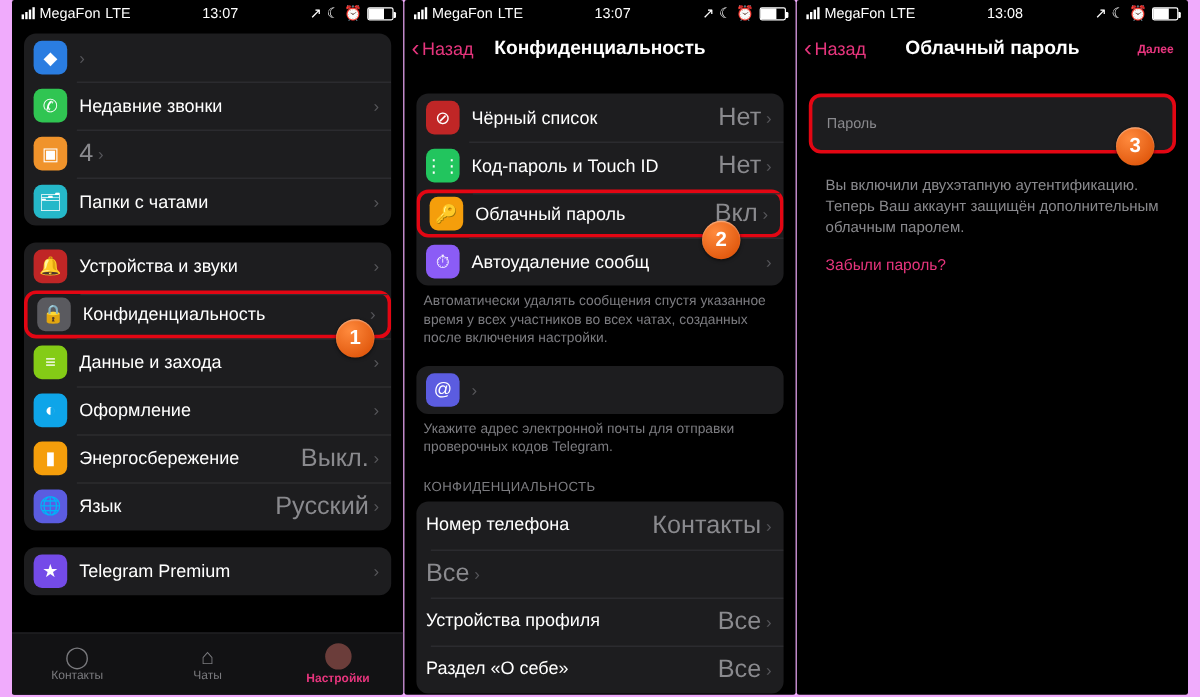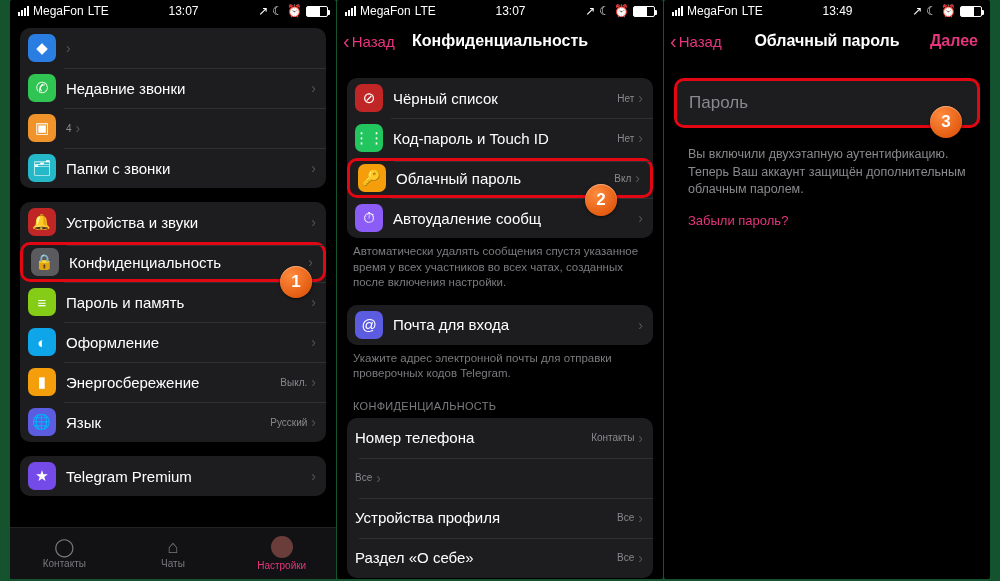--- a/index.html
+++ b/index.html
@@ -1,67 +1,67 @@
 <!DOCTYPE html>
 <html><head>
 <meta charset="utf-8">
 <style>
   * { box-sizing: border-box; margin: 0; padding: 0; }
   html, body { width: 1000px; height: 581px; background: #fff; font-family: -apple-system, Helvetica, Arial, sans-serif; overflow: hidden; }
-  .stage { position: relative; width: 1000px; height: 581px; background: #14532d; }
+  .stage { position: relative; width: 1000px; height: 581px; background: #f0abfc; }
   .phone { position: absolute; top: 0; width: 326px; height: 579px; background: #000; color: #fff; overflow: hidden; border-radius: 2px; }
   .p1 { left: 10px; }
   .p2 { left: 337px; }
   .p3 { left: 664px; }
 
   
   .status { height: 22px; display: flex; align-items: center; justify-content: space-between; padding: 0 8px; font-size: 12px; font-weight: 500; }
   .status .left, .status .right { display: flex; align-items: center; gap: 4px; }
   .bars { display: inline-flex; align-items: flex-end; gap: 1px; }
   .bars i { width: 2px; background: #fff; display: inline-block; }
   .bars i:nth-child(1){height:4px} .bars i:nth-child(2){height:6px} .bars i:nth-child(3){height:8px} .bars i:nth-child(4){height:10px}
   .battery { width: 22px; height: 11px; border: 1px solid #fff; border-radius: 2px; position: relative; }
   .battery::after { content:""; position:absolute; right:-3px; top:3px; width:2px; height:5px; background:#fff; border-radius:0 1px 1px 0;}
   .battery > i { display:block; width: 65%; height:100%; background:#fff; }
 
   
   .nav { height: 38px; display: flex; align-items: center; justify-content: center; position: relative; font-size: 16px; font-weight: 600; }
   .nav .title { color:#fff; }
   .nav .back { position:absolute; left:6px; display:flex; align-items:center; color:#e6357d; font-size:15px; font-weight:400; }
   .nav .back .chev { font-size:20px; margin-right:2px; line-height:1;}
-  .nav .next { position:absolute; right:12px; color:#e6357d; font-size:16px; }
+  .nav .next { position:absolute; right:12px; color:#e6357d; font-size:10px; }
   .nav .search { position:absolute; right:10px; color:#e6357d; font-size:18px; }
 
   .scroll { height: calc(100% - 60px); overflow: hidden; padding: 6px 10px 0 10px; }
 
   .group { background:#1d1d1f; border-radius:10px; margin-bottom: 14px; overflow:hidden; }
   .row { display:flex; align-items:center; height:40px; padding: 0 10px 0 8px; position:relative; }
   .row + .row::before { content:""; position:absolute; left:44px; right:0; top:0; height:1px; background:#303033; }
   .group.noicon .row + .row::before { left: 12px; }
   .ico { width:28px; height:28px; border-radius:7px; margin-right:10px; display:flex; align-items:center; justify-content:center; font-size:15px; color:#fff; flex:none; }
   .lbl { flex:1; font-size:15px; color:#fff; }
-  .val { font-size:10px; color:#8a8a8e; margin-right:4px;}
+  .val { font-size:21px; color:#8a8a8e; margin-right:4px;}
   .chevr { color:#56565a; font-size:14px; }
   .footer-note { font-size:11.5px; color:#7c7c80; padding: 0 6px 14px 6px; line-height:1.35; margin-top:-8px;}
   .section-head { font-size:11px; color:#7c7c80; padding: 4px 6px 6px; letter-spacing:0.3px; }
 
   
   .hl { border: 3px solid #e30613; border-radius: 10px; position:relative; }
   .badge { position:absolute; width:32px; height:32px; border-radius:50%; background: radial-gradient(circle at 35% 30%, #ff8a3d, #d84a00); color:#fff; font-weight:700; font-size:17px; display:flex; align-items:center; justify-content:center; box-shadow: 0 1px 3px rgba(0,0,0,.6), inset 0 1px 1px rgba(255,255,255,.4); z-index:5;}
 
   
   .tabbar { position:absolute; bottom:0; left:0; right:0; height:52px; background:#121214; border-top:1px solid #232326; display:flex; }
   .tab { flex:1; display:flex; flex-direction:column; align-items:center; justify-content:center; gap:2px; font-size:10px; color:#7a7a7e;}
-  .tab.active { color:#e6357d; }
+  .tab.active { color:#e6357d;font-weight:bold; }
   .tab .ticon { font-size:18px; line-height:1;}
   .tab .avatar { width:22px; height:22px; border-radius:50%; background:#6b3d3a; }
 
   
   .input-row { padding: 0 12px; height:44px; display:flex; align-items:center; }
-  .input-row span { color:#8a8a8e; font-size:17px; }
+  .input-row span { color:#8a8a8e; font-size:12px; }
 
   .desc { font-size:12.5px; color:#8a8a8e; padding: 10px 14px 0; line-height:1.4;}
   .forgot { font-size:13px; color:#e6357d; padding: 14px 14px; display:inline-block;}
 
   
   .bg-blue{background:#2a7de1}.bg-green{background:#30c552}.bg-orange{background:#f0932b}.bg-teal{background:#25b8c9}.bg-gray{background:#5a5a5f}.bg-lime{background:#84cc16}.bg-sky{background:#0ea5e9}
   .bg-amber{background:#f59e0b}.bg-indigo{background:#5b5ce0}.bg-violet{background:#744be8}.bg-darkred{background:#c02626}
   .bg-key{background:#f59e0b}.bg-purple{background:#8b5cf6}.bg-greend{background:#22c55e}
 
 </style>
@@ -103,38 +103,38 @@
             <span class="lbl">Недавние звонки</span>
             <span class="chevr">›</span>
           </div>
           <div class="row">
             <span class="ico bg-orange">▣</span>
             <span class="val">4</span>
             <span class="chevr">›</span>
           </div>
           <div class="row">
             <span class="ico bg-teal">🗂</span>
-            <span class="lbl">Папки с звонки</span>
+            <span class="lbl">Папки с чатами</span>
             <span class="chevr">›</span>
           </div>
         </div>
       <div class="group" id="p1g2" style="position:relative">
           <div class="row">
             <span class="ico bg-darkred">🔔</span>
             <span class="lbl">Устройства и звуки</span>
             <span class="chevr">›</span>
           </div>
           <div class="row hl">
             <span class="ico bg-gray">🔒</span>
             <span class="lbl">Конфиденциальность</span>
             <span class="chevr">›</span>
           </div>
           <div class="row">
             <span class="ico bg-lime">≡</span>
-            <span class="lbl">Пароль и память</span>
+            <span class="lbl">Данные и захода</span>
             <span class="chevr">›</span>
           </div>
           <div class="row">
             <span class="ico bg-sky">◐</span>
             <span class="lbl">Оформление</span>
             <span class="chevr">›</span>
           </div>
           <div class="row">
             <span class="ico bg-amber">▮</span>
             <span class="lbl">Энергосбережение</span>
@@ -227,21 +227,20 @@
             <span class="lbl">Автоудаление сообщ</span>
             <span class="val"></span>
             <span class="chevr">›</span>
           </div>
           <div class="badge" style="right:36px; top:106px;">2</div>
         </div>
       <div class="footer-note">Автоматически удалять сообщения спустя указанное время у всех участников во всех чатах, созданных после включения настройки.</div>
       <div class="group" id="p2g2">
           <div class="row">
             <span class="ico bg-indigo">@</span>
-            <span class="lbl">Почта для входа</span>
             <span class="chevr">›</span>
           </div>
         </div>
       <div class="footer-note">Укажите адрес электронной почты для отправки проверочных кодов Telegram.</div>
       <div class="section-head">КОНФИДЕНЦИАЛЬНОСТЬ</div>
       <div class="group noicon" id="p2g3">
           <div class="row">
             <span class="lbl">Номер телефона</span>
             <span class="val">Контакты</span>
             <span class="chevr">›</span>
@@ -269,21 +268,21 @@
       <div class="left">
           <span class="bars">
             <i></i>
             <i></i>
             <i></i>
             <i></i>
           </span>
         <span>MegaFon</span>
         <span>LTE</span>
         </div>
-      <div>13:49</div>
+      <div>13:08</div>
       <div class="right">
           <span>↗</span>
           <span>☾</span>
           <span>⏰</span>
           <span class="battery">
             <i></i>
           </span>
         </div>
     </div>
     <div class="nav">

